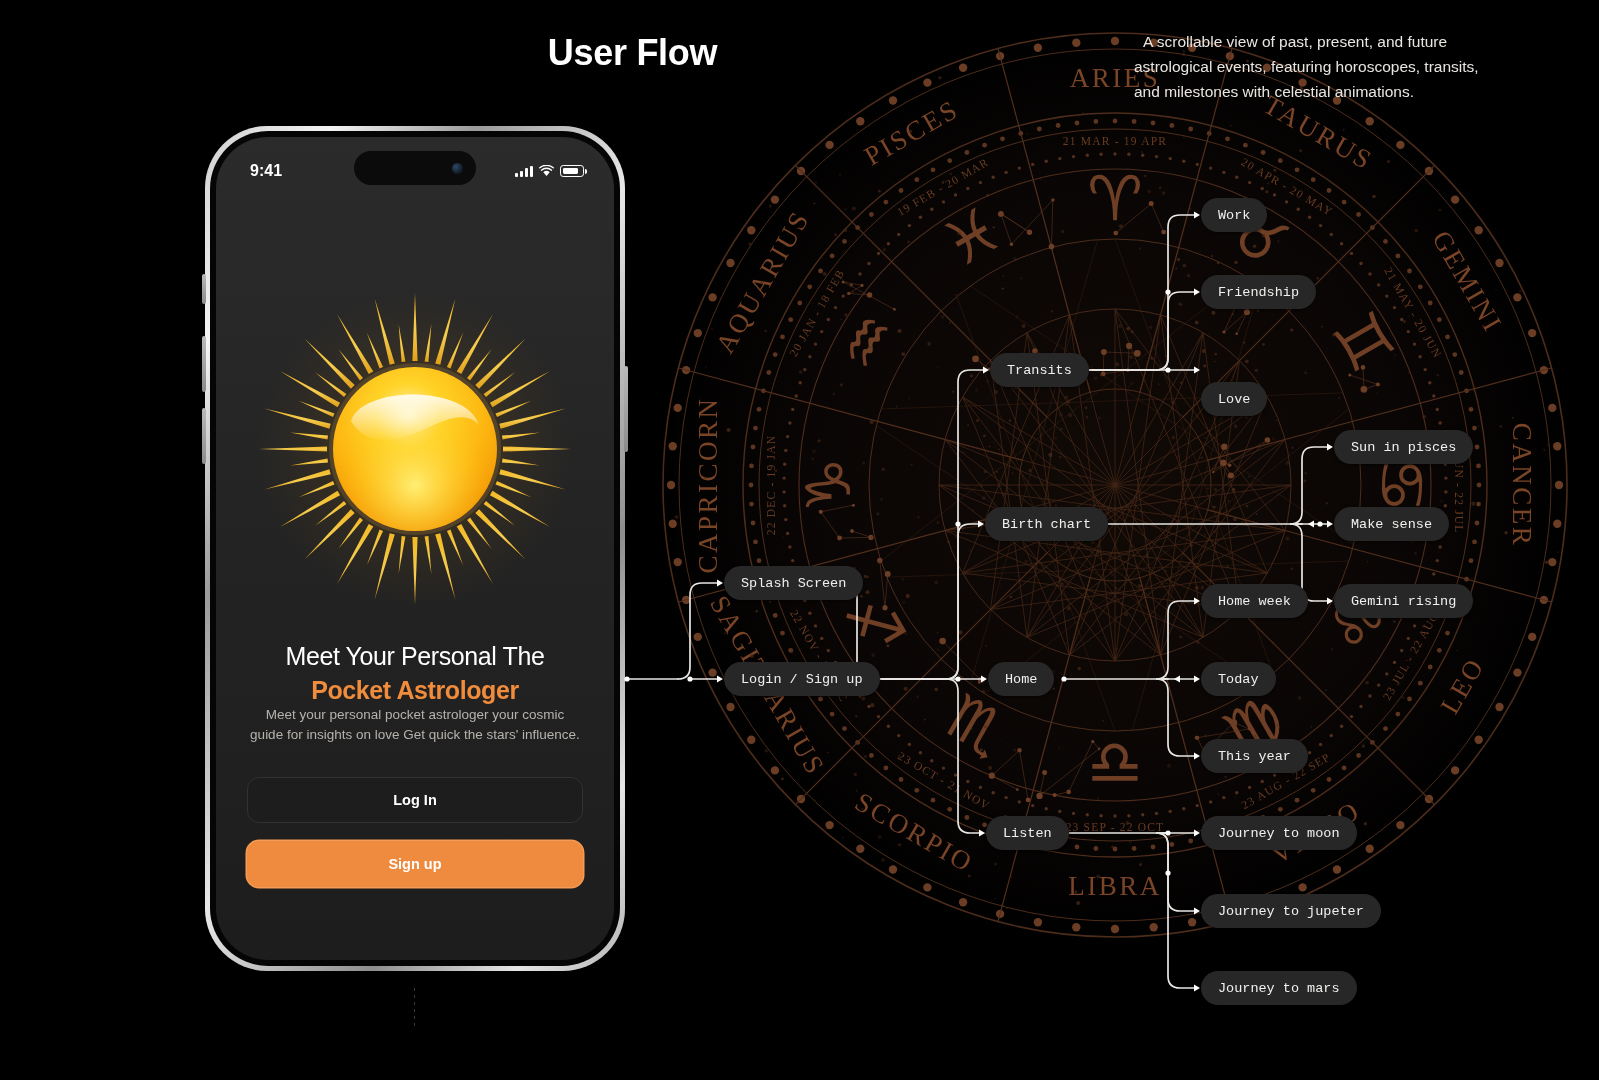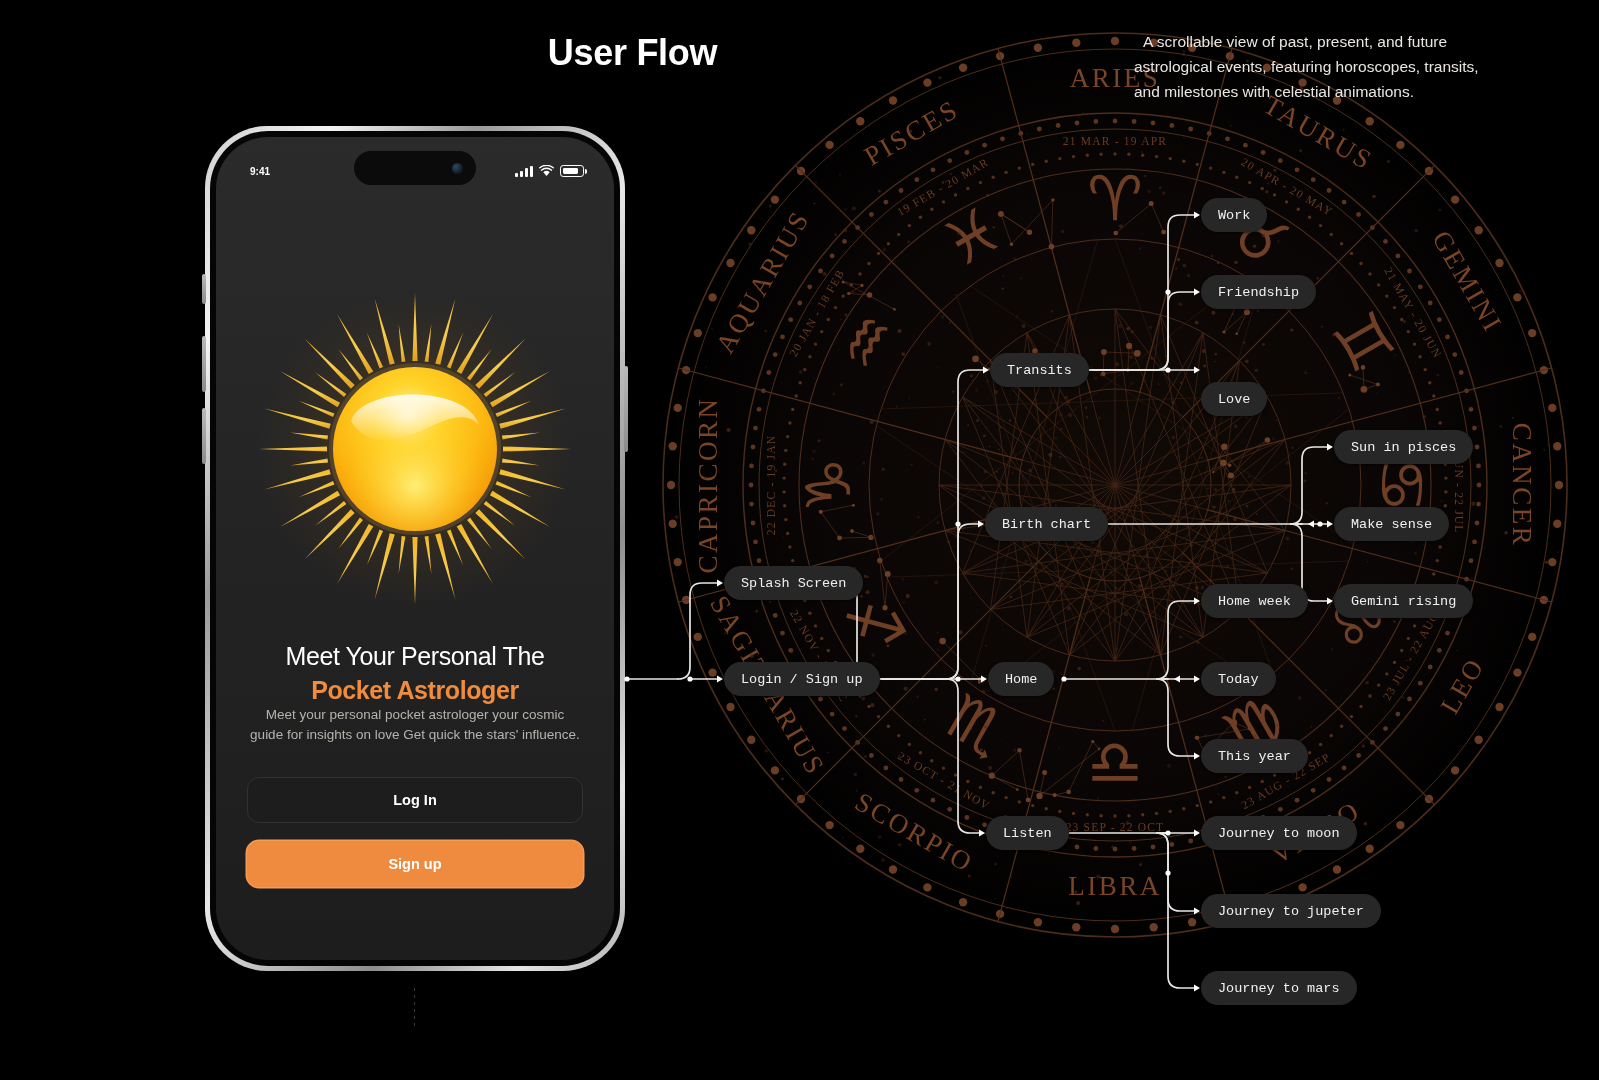--- a/index.html
+++ b/index.html
@@ -67,21 +67,21 @@
   #btn-silent { left:-3px; top:148px; width:4px; height:30px; }
   #btn-volup  { left:-3px; top:210px; width:4px; height:56px; }
   #btn-voldn  { left:-3px; top:282px; width:4px; height:56px; }
   #btn-power  { right:-3px; top:240px; width:4px; height:86px; }
 
   
   #statusbar {
     position:absolute; top:0; left:0; right:0; height:54px;
     display:flex; align-items:center; justify-content:space-between;
     padding: 14px 30px 0 34px;
-    color:#fff; font-size:10px; font-weight:bold;
+    color:#fff; font-size:16px; font-weight:bold;
     z-index: 4;
   }
   #dynamic-island {
     position:absolute; left:50%; top:14px; transform:translateX(-50%);
     width:122px; height:34px; border-radius:20px;
     background:#0b0b0b;
     z-index:5;
     display:flex; align-items:center; justify-content:flex-end;
     padding-right:13px;
   }

